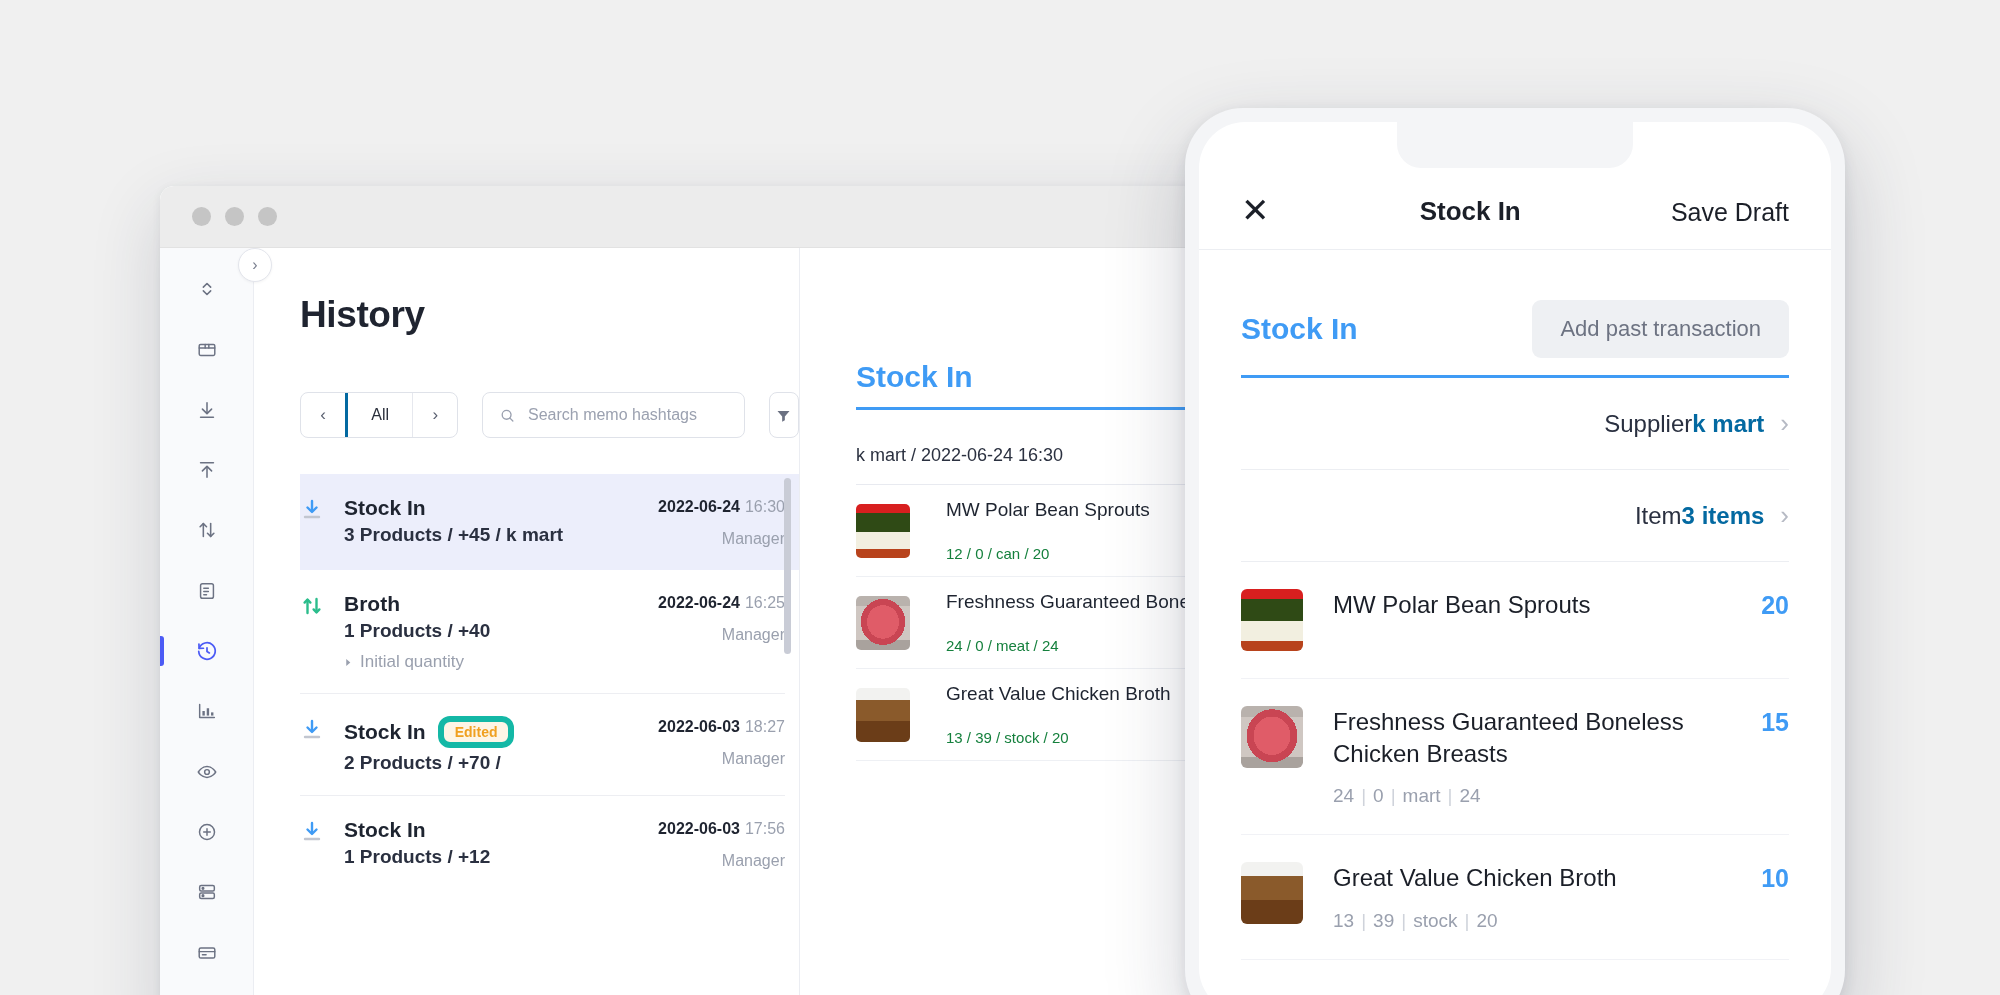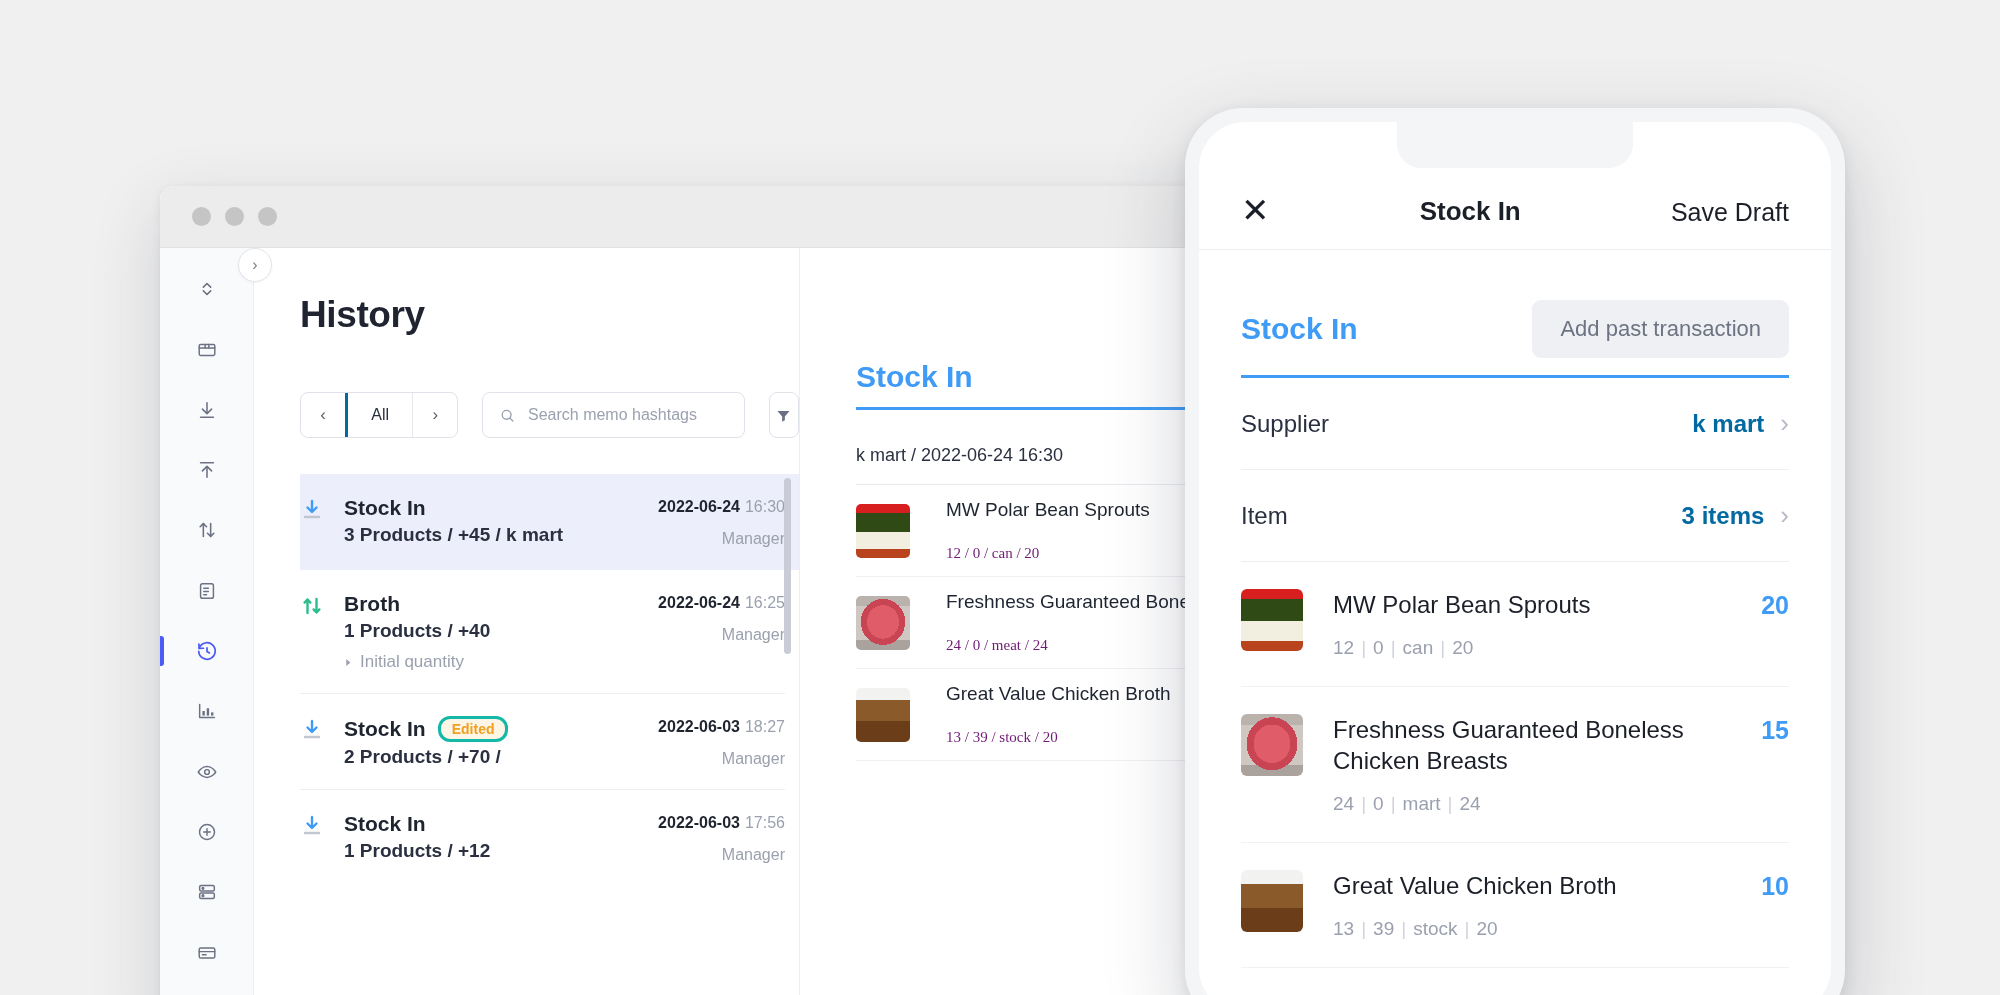--- a/index.html
+++ b/index.html
@@ -79,21 +79,21 @@
 
   .hist-list{ margin-top:36px; position:relative; }
   .hist-row{ padding:22px 14px 22px 0; position:relative; }
   .hist-row.sel{ background:#eceefb; }
   .hist-row .divider{ position:absolute; left:0; right:14px; bottom:0; height:1px; background:#edeef2; }
   .hr-top{ display:flex; align-items:flex-start; }
   .hr-icon{ width:44px; flex:none; padding-top:2px; }
   .hr-main{ flex:1; min-width:0; }
   .hr-title{ font-size:21px; font-weight:700; color:#1e2430; display:flex; align-items:center; gap:12px;}
   .badge-edited{
-    font-size:14px; font-weight:600; color:#f0a020; border:3px solid #14b8a6;
+    font-size:14px; font-weight:600; color:#f0a020; border:6px solid #14b8a6;
     background:#fdf5e6; border-radius:12px; padding:2px 11px;
   }
   .hr-sub{ font-size:19px; font-weight:600; color:#2a3040; margin-top:4px; }
   .hr-extra{ font-size:17px; color:#9aa0ae; margin-top:10px; display:flex; align-items:center; gap:7px;}
   .hr-right{ text-align:right; flex:none; padding-top:2px; }
   .hr-date{ font-size:16px; font-weight:700; color:#1f2430; }
   .hr-date .t{ font-weight:400; color:#9aa0ae; margin-left:5px; }
   .hr-role{ font-size:16px; color:#9aa0ae; margin-top:14px; }
 
   .scrollbar{
@@ -106,21 +106,21 @@
   .detail-title{ font-size:30px; font-weight:700; color:#3f9bf5; }
   .detail-underline{ height:3px; background:#3f9bf5; width:420px; margin-top:13px; }
   .detail-meta{ font-size:18px; color:#2b3140; margin-top:35px; }
   .tbl-head{ display:flex; margin-top:44px; font-size:18px; font-weight:700; color:#1f2430; }
   .th-photo{ width:90px; }
   .tbl-div{ height:1px; background:#e8eaf0; margin-top:18px; width:420px; }
   .prow{ display:flex; align-items:center; padding:14px 0; width:420px; border-bottom:1px solid #eef0f4;}
   .pthumb{ width:54px;height:54px;border-radius:5px;flex:none; margin-right:36px;
            background-size:cover; background-position:center; }
   .pname{ font-size:19px; color:#1e2430; white-space:nowrap; }
-  .pmeta{ font-size:15px; color:#701a75; margin-top:24px;font-family:Liberation Serif, serif; }
+  .pmeta{ font-size:15px; color:#15803d; margin-top:24px; }
 
   
   .phone{
     position:absolute; left:1185px; top:108px; width:660px; height:920px;
     background:#f4f5f7; border-radius:58px;
     box-shadow: 0 30px 80px rgba(40,45,70,.22), 0 4px 14px rgba(40,45,70,.10);
     padding:14px;
   }
   .phone-screen{
     width:100%; height:100%; background:#fff; border-radius:46px; overflow:hidden; position:relative;
@@ -139,21 +139,21 @@
 
   .ph-body{ padding:0 42px; }
   .ph-tabs{ display:flex; align-items:center; justify-content:space-between; margin-top:50px; }
   .ph-tab-active{ font-size:30px; font-weight:700; color:#3f9bf5; }
   .ph-addpast{
     background:#eef0f3; border-radius:9px; padding:16px 28px; font-size:22px; color:#6d7382;
   }
   .ph-tabline{ height:3px; background:#3f9bf5; margin-top:17px; }
 
   .ph-field{
-    display:flex; align-items:center; justify-content:space-between;
+    display:flex; align-items:center; justify-content:flex-end;
     padding:30px 0; border-bottom:1px solid #eceef2;
   }
   .ph-flabel{ font-size:24px; color:#2a3040; }
   .ph-fvalright{ display:flex; align-items:center; gap:16px; }
   .ph-fval{ font-size:24px; font-weight:700; color:#0369a1; }
   .ph-chev{ color:#b6bac4; font-size:26px; }
 
   .ph-item{ display:flex; align-items:flex-start; padding:27px 0; border-bottom:1px solid #f1f2f6; }
   .ph-thumb{ width:62px;height:62px;border-radius:6px;flex:none;margin-right:30px;
              background-size:cover;background-position:center; }
@@ -519,21 +519,20 @@
           <div class="ph-fvalright">
             <div class="ph-fval">3 items</div>
             <div class="ph-chev">›</div>
           </div>
         </div>
 
         <div class="ph-item">
           <div class="ph-thumb img-sprouts"></div>
           <div class="ph-imain">
             <div class="ph-iname">MW Polar Bean Sprouts</div>
-            <div class="ph-imeta"><span>12</span><span class="sep">|</span><span>0</span><span class="sep">|</span><span>can</span><span class="sep">|</span><span>20</span></div>
           </div>
           <div class="ph-iqty">20</div>
         </div>
 
         <div class="ph-item">
           <div class="ph-thumb img-meat"></div>
           <div class="ph-imain">
             <div class="ph-iname">Freshness Guaranteed Boneless Chicken Breasts</div>
             <div class="ph-imeta"><span>24</span><span class="sep">|</span><span>0</span><span class="sep">|</span><span>mart</span><span class="sep">|</span><span>24</span></div>
           </div>

